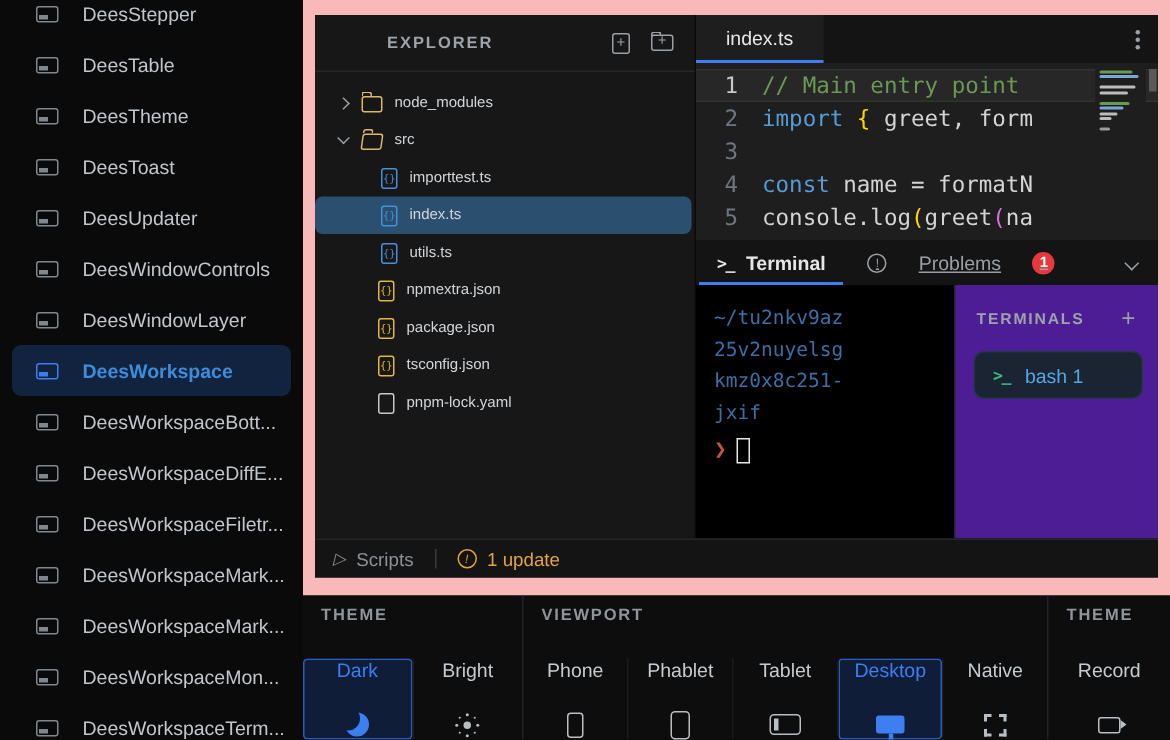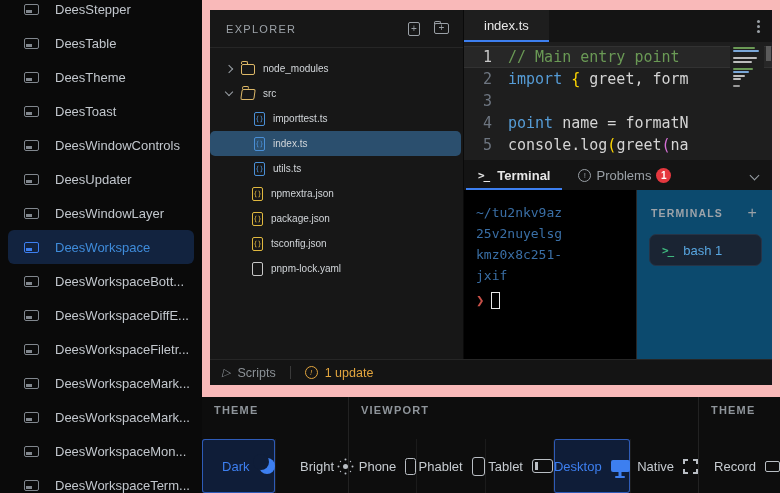--- a/index.html
+++ b/index.html
@@ -5,38 +5,38 @@
   * { margin:0; padding:0; box-sizing:border-box; }
   html,body { width:780px; height:493px; overflow:hidden; background:#0a0a0a;
     font-family:"Liberation Sans", sans-serif; }
 
   
   .sidebar { position:absolute; left:0; top:0; width:202px; height:493px; background:#0a0a0a; overflow:hidden; }
   #sidebar-list { margin-top:-8px; }
   .sb-item { display:flex; align-items:center; height:34px; margin:0 8px; padding:0 0 0 16px;
     border-radius:6px; cursor:pointer; }
   .sb-item .sb-label { margin-left:16px; font-size:13px; color:#c2c7cd; white-space:nowrap; }
-  .sb-item.sel { background:#12233f; }
+  .sb-item.sel { background:#12233f;font-weight:bold; }
   .sb-item.sel .sb-label { color:#3f8cdb; }
   .cmp-icon { width:15px; height:11px; border:1.5px solid currentColor; border-radius:2px;
     position:relative; color:#81878e; flex:none; }
   .cmp-icon::after { content:""; position:absolute; left:1px; bottom:1px; width:6px; height:3px; background:currentColor; }
   .sb-item.sel .cmp-icon { color:#3d7ff0; }
 
   
   .frame { position:absolute; left:202px; top:0; width:578px; height:397px; background:#f9b9b9; }
   .workspace { position:absolute; left:8px; top:10px; width:562px; height:375px;
     background:#0a0a0a; display:flex; flex-direction:column; }
   .ws-main { flex:1; display:flex; min-height:0; }
 
   
   .explorer { width:254px; flex:none; background:#171717; border-right:1px solid #0a0a0a; display:flex; flex-direction:column; }
   .exp-header { height:38px; flex:none; display:flex; align-items:center; padding:0 14px 0 16px;
     border-bottom:1px solid #262626; }
-  .exp-title { font-size:11px; font-weight:400; letter-spacing:1.3px; color:#9da3a9; }
+  .exp-title { font-size:11px; font-weight:700; letter-spacing:1.3px; color:#9da3a9;margin-left:32px; }
   .exp-actions { margin-left:auto; display:flex; gap:14px; align-items:center; }
   .ic-newfile { width:12px; height:14px; border:1.5px solid #9aa0a6; border-radius:2px;
     position:relative; cursor:pointer; }
   .ic-newfile::after { content:"+"; position:absolute; left:0; right:0; top:0; bottom:0;
     color:#9aa0a6; font-size:10px; line-height:12px; text-align:center; }
   .ic-newfolder { width:15px; height:11px; border:1.5px solid #9aa0a6; border-radius:2px;
     position:relative; cursor:pointer; }
   .ic-newfolder::before { content:""; position:absolute; top:-3.5px; left:-1.5px; width:5px; height:2px;
     border:1.5px solid #9aa0a6; border-bottom:none; border-radius:2px 2px 0 0; }
   .ic-newfolder::after { content:"+"; position:absolute; left:0; right:0; top:-1px; bottom:0;
@@ -84,36 +84,36 @@
   .minimap { position:absolute; right:8px; top:3px; width:34px; bottom:0; background:#1e1e1e; }
   .mini-line { height:2px; margin:1.5px 0 1.5px 3px; border-radius:1px; }
   .mini-thumb { position:absolute; right:-7px; top:1px; width:5px; height:15px; background:#5a5a5a; }
 
   
   .term-tabbar { height:30px; flex:none; background:#141414; display:flex; align-items:stretch; }
   .term-tab { display:flex; align-items:center; gap:8px; padding:0 14px; position:relative;
     color:#e6e6e6; font-size:13px; font-weight:700; cursor:pointer; }
   .term-tab.active::after { content:""; position:absolute; left:2px; right:2px; bottom:0; height:2.5px; background:#3d7ff0; }
   .ic-prompt { font-family:"DejaVu Sans Mono",monospace; font-size:11px; font-weight:700; letter-spacing:-1px; }
-  .prob-tab { display:flex; align-items:center; gap:5px; padding:0 14px; color:#9aa0a6;
-    font-size:13px; font-weight:400; cursor:pointer; }
+  .prob-tab { display:flex; align-items:center; gap:21px; padding:0 14px; color:#9aa0a6;
+    font-size:13px; font-weight:400; cursor:pointer;text-decoration:underline; }
   .prob-circ { width:13px; height:13px; border:1.5px solid #9aa0a6; border-radius:50%;
     display:flex; align-items:center; justify-content:center; }
   .prob-circ::after { content:"!"; font-size:8px; color:#9aa0a6; }
   .badge { min-width:15px; height:15px; border-radius:8px; background:#e5383f; color:#fff;
     font-size:10px; font-weight:700; display:flex; align-items:center; justify-content:center; padding:0 4px; }
   .panel-chev { margin-left:auto; align-self:center; margin-right:14px; width:7px; height:7px;
     border-left:1.5px solid #9aa0a6; border-bottom:1.5px solid #9aa0a6; transform:rotate(-45deg); cursor:pointer; }
   .term-body { flex:1; display:flex; min-height:0; }
   .term-black { width:172px; flex:none; background:#000; padding:12px 0 0 12px; cursor:text; }
   .term-line { font-family:"DejaVu Sans Mono",monospace; font-size:13px; line-height:21px; color:#3a6fa6; white-space:pre; }
   .prompt-line { display:flex; align-items:center; height:24px; margin-top:2px; }
   .prompt { font-family:"DejaVu Sans Mono",monospace; font-size:14px; color:#c75048; }
   .cursor { display:inline-block; width:9px; height:17px; border:1.5px solid #e8e8e8; margin-left:7px; }
-  .term-side { flex:1; background:#0c4a6e; border-left:1px solid #262626; padding:14px 10px 0 12px; }
+  .term-side { flex:1; background:#4c1d95; border-left:1px solid #262626; padding:14px 10px 0 12px; }
   .side-header { display:flex; align-items:center; color:#9da3a9; font-size:10.5px; font-weight:700;
     letter-spacing:1.2px; padding:0 4px 12px 2px; }
   .side-plus { margin-left:auto; font-size:16px; font-weight:400; color:#9aa0a6; cursor:pointer; }
   .term-item { display:flex; align-items:center; gap:10px; height:32px; border-radius:7px;
     background:#1a2433; border:1px solid #263447; padding:0 12px; cursor:pointer; }
   .term-item .ic-prompt { color:#3fb97f; }
   .term-item-label { color:#58a6e0; font-size:13px; }
 
   
   .statusbar { height:26px; flex:none; background:#141414; border-top:1px solid #262626;
@@ -129,21 +129,21 @@
   .warn-circ::after { content:"!"; font-size:8px; color:#e2a53e; }
 
   
   .toolbar { position:absolute; left:202px; top:397px; width:578px; height:96px; background:#0d0d0d;
     display:flex; }
   .tb-section { display:flex; flex-direction:column; border-left:1px solid #222; }
   .tb-section:first-child { border-left:none; }
   .tb-label { height:22px; flex:none; font-size:11px; font-weight:700; letter-spacing:1.2px;
     color:#8f959b; padding:7px 0 0 12px; }
   .tb-cells { flex:1; display:flex; }
-  .tb-cell { flex:1; display:flex; flex-direction:row; align-items:center; justify-content:flex-end;
+  .tb-cell { flex:1; display:flex; flex-direction:column; align-items:center; justify-content:space-between;
     gap:9px; border-left:1px solid #1b1b1b; cursor:pointer; color:#b9bec4;margin-top:20px; --bg:#0d0d0d; }
   .tb-cell:first-child { border-left:none; }
   .tb-cell .tb-btn-label { font-size:13px; color:#c6cbd0; }
   .tb-cell.sel { background:#0f1d38; box-shadow:inset 0 0 0 1px #2e5bb7; border-radius:3px;
     color:#3d7ff0; --bg:#0f1d38; }
   .tb-cell.sel .tb-btn-label { color:#3d7ff0; }
   .tb-icon-holder { height:20px; display:flex; align-items:center; justify-content:center; }
   .ic-moon { position:relative; width:16px; height:16px; }
   .ic-moon::before { content:""; position:absolute; inset:0; border-radius:50%; background:currentColor; }
   .ic-moon::after { content:""; position:absolute; width:16px; height:16px; border-radius:50%;
@@ -190,25 +190,25 @@
       <div class="sb-item">
         <span class="cmp-icon"></span>
         <span class="sb-label">DeesTheme</span>
       </div>
       <div class="sb-item">
         <span class="cmp-icon"></span>
         <span class="sb-label">DeesToast</span>
       </div>
       <div class="sb-item">
         <span class="cmp-icon"></span>
+        <span class="sb-label">DeesUpdater</span>
+      </div>
+      <div class="sb-item">
+        <span class="cmp-icon"></span>
         <span class="sb-label">DeesWindowControls</span>
-      </div>
-      <div class="sb-item">
-        <span class="cmp-icon"></span>
-        <span class="sb-label">DeesUpdater</span>
       </div>
       <div class="sb-item">
         <span class="cmp-icon"></span>
         <span class="sb-label">DeesWindowLayer</span>
       </div>
       <div class="sb-item sel">
         <span class="cmp-icon"></span>
         <span class="sb-label">DeesWorkspace</span>
       </div>
       <div class="sb-item">
@@ -301,21 +301,21 @@
           <div class="tab">
             <span>index.ts</span>
           </div>
           <div class="kebab"></div>
         </div>
         <div class="code">
           <div id="code-lines">
               <div class="code-line active"><span class="num">1</span><span class="src"><span class="c-com">// Main entry point</span></span></div>
               <div class="code-line"><span class="num">2</span><span class="src"><span class="c-kw">import</span><span class="c-tx"> </span><span class="c-br1">{</span><span class="c-tx"> greet, form</span></span></div>
               <div class="code-line"><span class="num">3</span><span class="src"></span></div>
-              <div class="code-line"><span class="num">4</span><span class="src"><span class="c-kw">point</span><span class="c-tx"> name = formatN</span></span></div>
+              <div class="code-line"><span class="num">4</span><span class="src"><span class="c-kw">const</span><span class="c-tx"> name = formatN</span></span></div>
               <div class="code-line"><span class="num">5</span><span class="src"><span class="c-tx">console.log</span><span class="c-br1">(</span><span class="c-tx">greet</span><span class="c-br2">(</span><span class="c-tx">na</span></span></div>
             </div>
           <div class="minimap">
             <div id="mini-lines">
                 <div class="mini-line" style="width: 22px; background: rgb(106, 153, 85);"></div>
                 <div class="mini-line" style="width: 26px; background: rgb(122, 167, 216);"></div>
                 <div class="mini-line" style="width: 0px;"></div>
                 <div class="mini-line" style="width: 24px; background: rgb(188, 188, 188);"></div>
                 <div class="mini-line" style="width: 19px; background: rgb(188, 188, 188);"></div>
                 <div class="mini-line" style="width: 0px;"></div>

